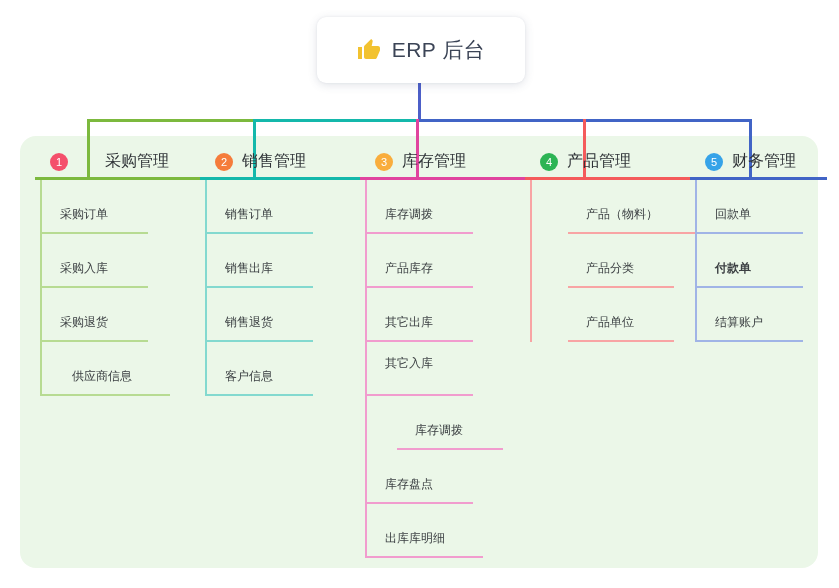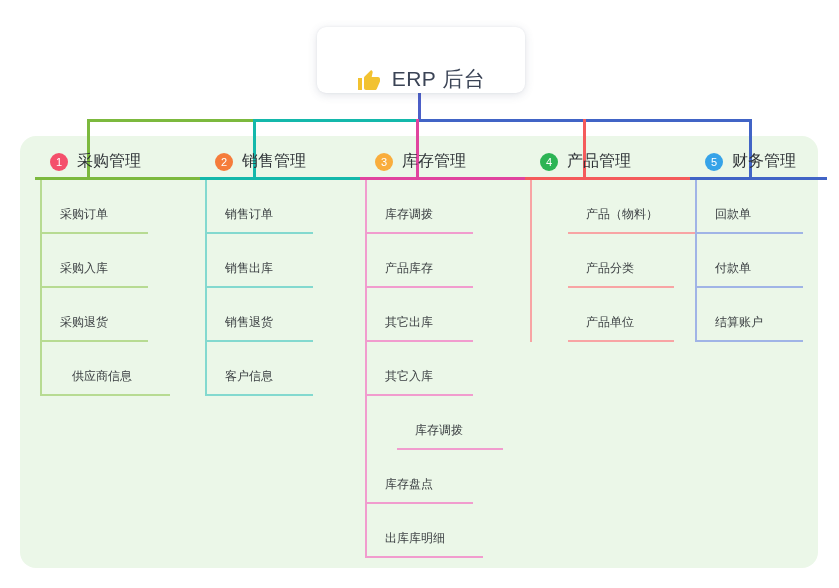--- a/index.html
+++ b/index.html
@@ -17,26 +17,26 @@
   }
   .panel {
     position: absolute;
     left: 20px; top: 136px;
     width: 798px; height: 432px;
     border-radius: 16px;
     z-index: 0;
   }
   .root-card {
     position: absolute;
-    left: 317px; top: 27px;
+    left: 317px; top: 17px;
     width: 208px; height: 66px;
     background: #ffffff;
     border-radius: 9px;
     box-shadow: 0 2px 10px rgba(70,80,110,.16), 0 0 2px rgba(70,80,110,.10);
-    display: flex; align-items: flex-end; justify-content: center;
+    display: flex; align-items: center; justify-content: center;
     gap: 11px;
     z-index: 3;
   }
   .root-title { font-size: 21px; letter-spacing: .5px; }
   .thumb-icon { width: 24px; height: 24px; display: block; }
   .line { position: absolute; z-index: 1; }
   .column { position: absolute; top: 146px; z-index: 2; }
   .col-header {
     height: 31px;
     display: flex; align-items: center;
@@ -88,21 +88,21 @@
     <svg class="thumb-icon" id="thumb-icon" viewBox="0 0 24 24" style="fill: rgb(242, 194, 48);">
       <path d="M1 21h4V9H1v12zm22-11c0-1.1-.9-2-2-2h-6.31l.95-4.57.03-.32c0-.41-.17-.79-.44-1.06L14.17 1 7.59 7.59C7.22 7.95 7 8.45 7 9v10c0 1.1.9 2 2 2h9c.83 0 1.54-.5 1.84-1.22l3.02-7.05c.09-.23.14-.47.14-.73v-2z"></path>
     </svg>
     <span class="root-title" id="root-title" style="color: rgb(59, 68, 86);">ERP 后台</span>
   </div>
 
   <div id="columns">
       <div class="column" style="left: 35px;">
     <div class="col-header" style="border-bottom-color: rgb(124, 185, 62); width: 158px;">
       <span class="badge" style="background: rgb(244, 80, 107); color: rgb(255, 255, 255);">1</span>
-      <span class="col-title" style="color: rgb(47, 51, 55);">采购管理</span>
+      <span class="col-title" style="color: rgb(47, 51, 55); margin-left: 28px;">采购管理</span>
     </div>
     <div class="items" style="border-left-color: rgb(183, 219, 146);">
           <div class="item" style="border-bottom-color: rgb(183, 219, 146);">
             <span class="item-label" style="color: rgb(60, 64, 67);">采购订单</span>
           </div>
           <div class="item" style="border-bottom-color: rgb(183, 219, 146);">
             <span class="item-label" style="color: rgb(60, 64, 67);">采购入库</span>
           </div>
           <div class="item" style="border-bottom-color: rgb(183, 219, 146);">
             <span class="item-label" style="color: rgb(60, 64, 67);">采购退货</span>
@@ -140,21 +140,21 @@
     <div class="items" style="border-left-color: rgb(241, 156, 206);">
           <div class="item" style="border-bottom-color: rgb(241, 156, 206);">
             <span class="item-label" style="color: rgb(60, 64, 67);">库存调拨</span>
           </div>
           <div class="item" style="border-bottom-color: rgb(241, 156, 206);">
             <span class="item-label" style="color: rgb(60, 64, 67);">产品库存</span>
           </div>
           <div class="item" style="border-bottom-color: rgb(241, 156, 206);">
             <span class="item-label" style="color: rgb(60, 64, 67);">其它出库</span>
           </div>
-          <div class="item" style="border-bottom-color: rgb(241, 156, 206);">
+          <div class="item" style="border-bottom-color: rgb(241, 156, 206); align-items: center;">
             <span class="item-label" style="color: rgb(60, 64, 67);">其它入库</span>
           </div>
           <div class="item" style="border-bottom-color: rgb(241, 156, 206); margin-left: 30px;">
             <span class="item-label" style="color: rgb(60, 64, 67);">库存调拨</span>
           </div>
           <div class="item" style="border-bottom-color: rgb(241, 156, 206);">
             <span class="item-label" style="color: rgb(60, 64, 67);">库存盘点</span>
           </div>
           <div class="item" style="border-bottom-color: rgb(241, 156, 206);">
             <span class="item-label" style="color: rgb(60, 64, 67);">出库库明细</span>
@@ -181,21 +181,21 @@
       <div class="column" style="left: 690px;">
     <div class="col-header" style="border-bottom-color: rgb(65, 100, 198); width: 122px;">
       <span class="badge" style="background: rgb(54, 163, 232); color: rgb(255, 255, 255);">5</span>
       <span class="col-title" style="color: rgb(47, 51, 55);">财务管理</span>
     </div>
     <div class="items" style="border-left-color: rgb(160, 180, 230);">
           <div class="item" style="border-bottom-color: rgb(160, 180, 230);">
             <span class="item-label" style="color: rgb(60, 64, 67);">回款单</span>
           </div>
           <div class="item" style="border-bottom-color: rgb(160, 180, 230);">
-            <span class="item-label" style="color: rgb(60, 64, 67);">付款单</span>
+            <span class="item-label" style="color: rgb(60, 64, 67); font-weight: bold;">付款单</span>
           </div>
           <div class="item" style="border-bottom-color: rgb(160, 180, 230);">
             <span class="item-label" style="color: rgb(60, 64, 67);">结算账户</span>
           </div>
         </div>
   </div>
     </div>
 </div>
 
 </body></html>

